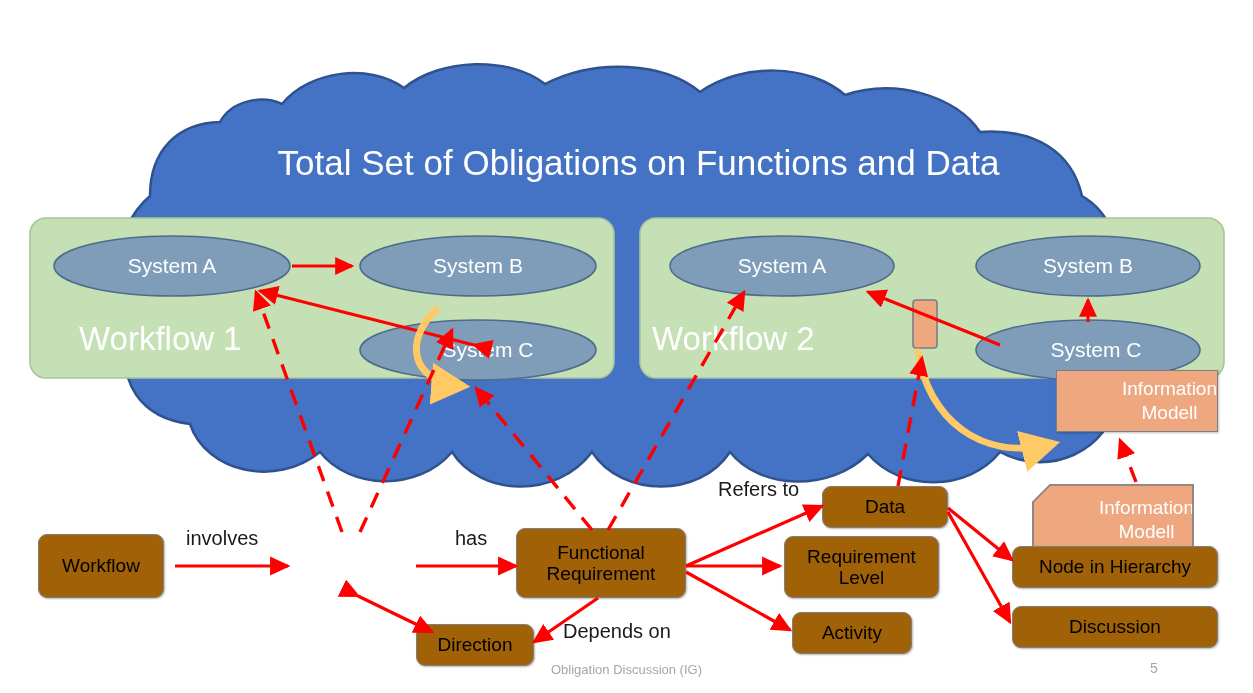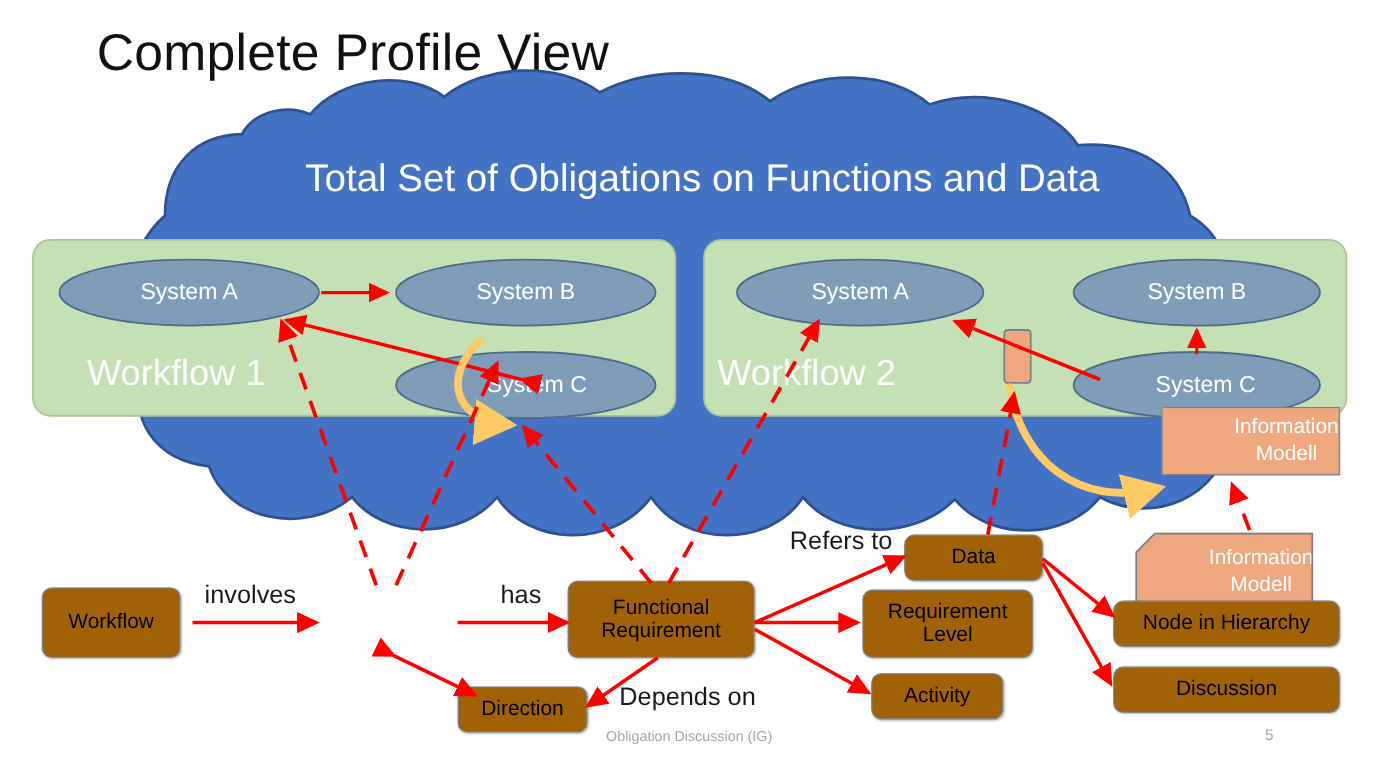--- a/index.html
+++ b/index.html
@@ -59,21 +59,21 @@
   #im-bottom{
     left:1032px; top:484px; width:162px; height:72px;
     clip-path:polygon(18px 0, 100% 0, 100% 100%, 0 100%, 0 18px);
     border:none;
   }
   #im-bottom-border{
     position:absolute; z-index:2; left:1032px; top:484px; width:162px; height:72px;
   }
 
   .edge-label{
-    position:absolute; z-index:4; color:#1a1a1a; font-size:23px;
+    position:absolute; z-index:4; color:#1a1a1a; font-size:20px;
     font-family:"Liberation Sans",sans-serif; white-space:nowrap;
   }
   #lbl-involves{left:186px; top:527px;}
   #lbl-has{left:455px; top:527px;}
   #lbl-dependson{left:563px; top:620px;}
   #lbl-refersto{left:718px; top:478px;}
 
   #footer-note{
     position:absolute; z-index:4; left:0; top:662px; width:1253px;
     text-align:center; color:#a6a6a6; font-size:13px;
@@ -82,21 +82,20 @@
   #page-number{
     position:absolute; z-index:4; left:1150px; top:660px;
     color:#a6a6a6; font-size:14px; font-family:"Liberation Sans",sans-serif;
   }
 </style>
 </head>
 <body>
 
 <div id="stage">
 
-  <div id="slide-title">Complete Profile View</div>
 
   <svg class="svglayer" id="shapes" viewBox="0 0 1253 693">
 
     <g>
       <path d="
         M 150,196
         C 150,150 178,123 220,122
         C 232,100 262,95 282,104
         C 310,70 370,63 404,88
         C 440,58 510,56 545,84

